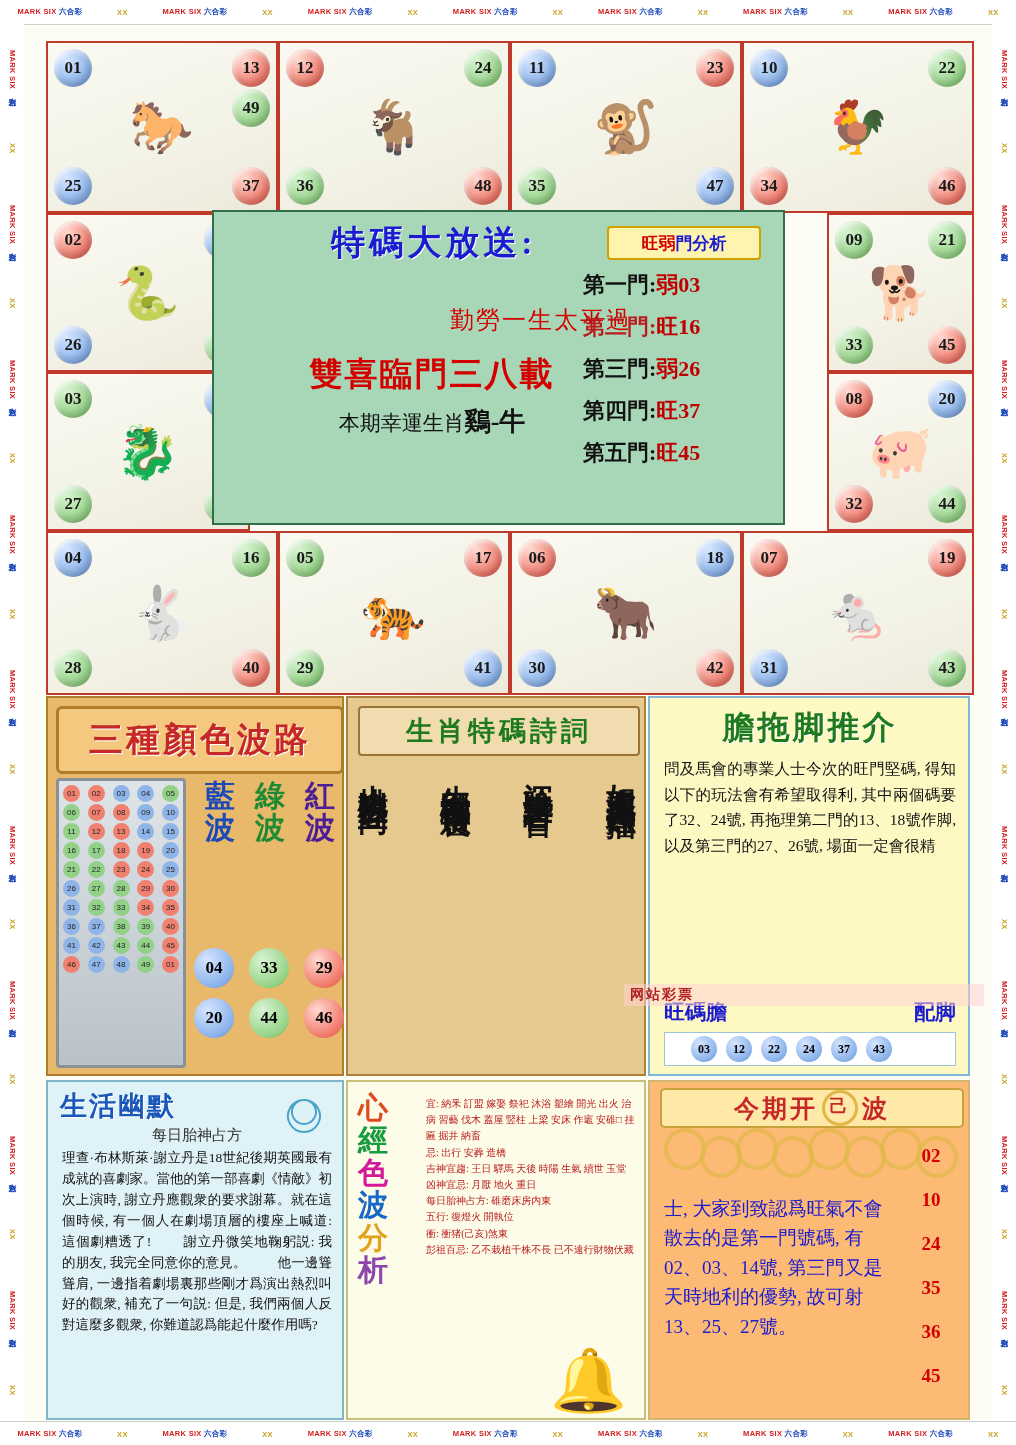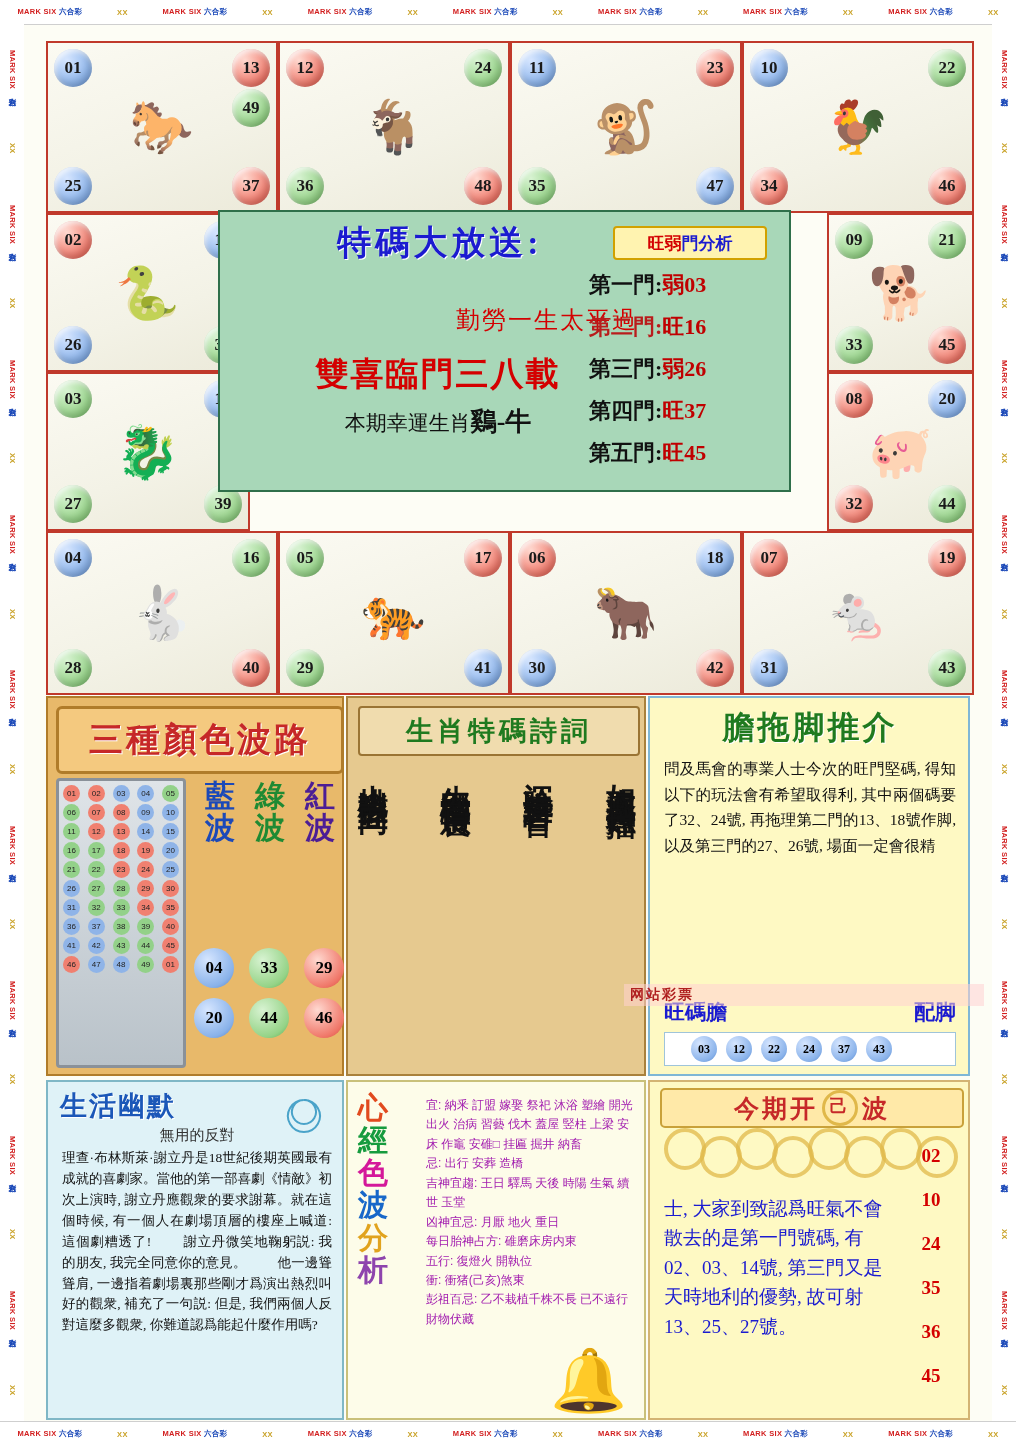--- a/index.html
+++ b/index.html
@@ -27,21 +27,21 @@
   .ball.red{background:radial-gradient(circle at 34% 30%, #ffd9d0, #f0786a 70%, #d9483a);}
   .ball.blue{background:radial-gradient(circle at 34% 30%, #d6e6ff, #89b2ea 70%, #4e7dc4);}
   .ball.green{background:radial-gradient(circle at 34% 30%, #d8f3d2, #95d387 70%, #5aa84d);}
   .b-tl{left:6px;top:6px;} .b-tr{right:6px;top:6px;}
   .b-bl{left:6px;bottom:6px;} .b-br{right:6px;bottom:6px;}
   .b-tr2{right:6px;top:46px;}
 
   
   .an{position:absolute;left:50%;top:50%;transform:translate(-50%,-50%);font-size:52px;line-height:1;opacity:.92;}
   .bgpaper{background:linear-gradient(160deg,#fbfaf2 0%,#f3f2e6 60%,#eceada 100%);}
-  .promo-box{position:absolute;left:194px;top:186px;width:573px;height:282px;background:#a8d7b8;border:2px solid #2f6f4a;box-sizing:border-box;}
+  .promo-box{position:absolute;left:188px;top:186px;width:573px;height:315px;background:#a8d7b8;border:2px solid #2f6f4a;box-sizing:border-box;}
   .promo-title{position:absolute;left:30px;top:8px;width:380px;text-align:center;font-size:34px;font-weight:bold;color:#1b1bd0;font-family:"Liberation Serif",serif;letter-spacing:4px;text-shadow:1px 1px 0 #fff;}
   .promo-last{position:absolute;left:16px;top:62px;width:400px;font-size:17px;color:#cc0000;font-family:"Liberation Serif",serif;font-weight:bold;}
   .promo-l1{position:absolute;left:18px;top:92px;width:400px;text-align:right;font-size:24px;font-weight:normal;color:#d40000;font-family:"Liberation Serif",serif;letter-spacing:2px;}
   .promo-l2{position:absolute;left:18px;top:140px;width:400px;text-align:center;font-size:33px;font-weight:bold;color:#d40000;font-family:"Liberation Serif",serif;letter-spacing:2px;}
   .promo-lucky{position:absolute;left:18px;top:192px;width:400px;text-align:center;font-size:21px;color:#111;font-family:"Liberation Serif",serif;}
   .promo-lucky b{font-size:26px;color:#111;}
   .gate-head{position:absolute;right:22px;top:14px;width:150px;height:30px;background:#fff3b0;border:2px solid #d1a100;border-radius:4px;display:flex;align-items:center;justify-content:center;font-size:17px;font-weight:bold;font-family:"Liberation Serif",serif;}
   .gate-head .g1{color:#d40000;} .gate-head .g2{color:#1b1bd0;}
   .gate-row{position:absolute;right:10px;font-size:22px;font-weight:bold;color:#c00000;font-family:"Liberation Serif",serif;width:190px;text-align:left;padding-left:6px;}
 
@@ -72,30 +72,30 @@
   .tip-body{position:absolute;left:14px;top:58px;width:292px;font-size:15.5px;line-height:1.65;color:#111;font-family:"Liberation Serif",serif;text-align:justify;}
   .tip-sub{position:absolute;left:14px;top:300px;width:292px;display:flex;justify-content:space-between;font-size:21px;font-weight:bold;color:#1b1bd0;font-family:"Liberation Serif",serif;}
   .tip-balls{position:absolute;left:14px;top:334px;width:292px;height:34px;background:#ffffff;border:1px solid #9fc4da;display:flex;align-items:center;gap:9px;padding-left:26px;box-sizing:border-box;}
   .tb{width:26px;height:26px;border-radius:50%;display:flex;align-items:center;justify-content:center;font-size:12px;font-weight:bold;font-family:"Liberation Serif",serif;}
   .watermark{position:absolute;left:578px;top:288px;width:360px;height:22px;background:rgba(255,210,210,.55);color:#b02020;font-size:14px;font-weight:bold;display:flex;align-items:center;padding-left:6px;box-sizing:border-box;letter-spacing:2px;}
 
   
   .bottom{position:absolute;left:22px;top:1056px;width:924px;height:436px;}
   .p-humor{left:0;top:0;width:298px;height:340px;background:#dff2f7;border:2px solid #7fb7c6;}
   .p-classic{left:300px;top:0;width:300px;height:340px;background:#fdfce9;border:2px solid #c9c07a;}
-  .p-open{left:602px;top:0;width:322px;height:340px;background:#fef9c3;border:2px solid #d3b473;}
+  .p-open{left:602px;top:0;width:322px;height:340px;background:#fdba74;border:2px solid #d3b473;}
 
   .humor-title{position:absolute;left:12px;top:6px;font-size:27px;font-weight:bold;color:#1b57b8;font-family:"Liberation Serif",serif;letter-spacing:2px;text-shadow:1px 1px 0 #fff;}
   .humor-sub{position:absolute;left:0;top:44px;width:298px;text-align:center;font-size:15px;color:#333;font-family:"Liberation Serif",serif;}
   .humor-body{position:absolute;left:14px;top:66px;width:270px;font-size:13.5px;line-height:1.55;color:#111;font-family:"Liberation Serif",serif;text-align:justify;}
   .spiral{position:absolute;right:10px;top:14px;width:56px;height:40px;}
 
   .classic-title{position:absolute;left:10px;top:10px;width:60px;font-size:30px;font-weight:bold;font-family:"Liberation Serif",serif;line-height:1.08;}
   .ct1{color:#e14a1e;} .ct2{color:#169b3e;} .ct3{color:#d4189a;} .ct4{color:#1767c9;} .ct5{color:#e1a31e;} .ct6{color:#8e44ad;}
-  .classic-body{position:absolute;left:78px;top:14px;width:212px;font-size:12px;line-height:1.62;color:#a21caf;font-family:Liberation Sans, sans-serif;}
+  .classic-body{position:absolute;left:78px;top:14px;width:212px;font-size:10px;line-height:1.62;color:#b91c1c;font-family:Liberation Serif, serif;}
   .bell{position:absolute;right:16px;bottom:6px;font-size:62px;color:#d83a2a;line-height:1;}
 
   .open-title{position:absolute;left:10px;top:6px;width:300px;height:36px;background:#ffe9a8;border:2px solid #c9a13a;border-radius:5px;display:flex;align-items:center;justify-content:center;font-size:25px;font-weight:bold;color:#c62828;font-family:"Liberation Serif",serif;letter-spacing:3px;}
   .open-body{position:absolute;left:14px;top:112px;width:230px;font-size:19px;line-height:1.55;color:#1b1bd0;font-family:"Liberation Serif",serif;}
   .open-nums{position:absolute;right:12px;top:58px;width:44px;}
   .on{width:38px;height:32px;display:flex;align-items:center;justify-content:center;font-size:19px;font-weight:bold;color:#d40000;font-family:"Liberation Serif",serif;margin-bottom:12px;}
   .rings{position:absolute;left:14px;top:46px;width:290px;height:56px;}
   .ring{position:absolute;width:34px;height:34px;border-radius:50%;border:4px solid #e0b84a;opacity:.75;}
 </style>
 </head>
@@ -412,21 +412,21 @@
       <div class="watermark">网站彩票</div>
     </div>
 
     <div class="bottom">
 
       <div class="panel p-humor">
         <div class="humor-title">生活幽默</div>
         <svg class="spiral" viewBox="0 0 56 40">
           <path d="M28 4 a16 16 0 1 1 -0.1 0 a12 12 0 1 0 0.1 0 a8 8 0 1 1 0 0" fill="none" stroke="#4aa3c9" stroke-width="2"></path>
         </svg>
-        <div class="humor-sub">無用的反對</div>
+        <div class="humor-sub">每日胎神占方</div>
         <div class="humor-body">理查·布林斯萊·謝立丹是18世紀後期英國最有成就的喜劇家。當他的第一部喜劇《情敵》初次上演時, 謝立丹應觀衆的要求謝幕。就在這個時候, 有一個人在劇場頂層的樓座上喊道: 這個劇糟透了! 
 
 　　謝立丹微笑地鞠躬説: 我的朋友, 我完全同意你的意見。
 
 　　他一邊聳聳肩, 一邊指着劇場裏那些剛才爲演出熱烈叫好的觀衆, 補充了一句説: 但是, 我們兩個人反對這麼多觀衆, 你難道認爲能起什麼作用嗎?</div>
       </div>
 
       <div class="panel p-classic">
         <div class="classic-title" id="classic-title">
             <div class="ct1">心</div>

